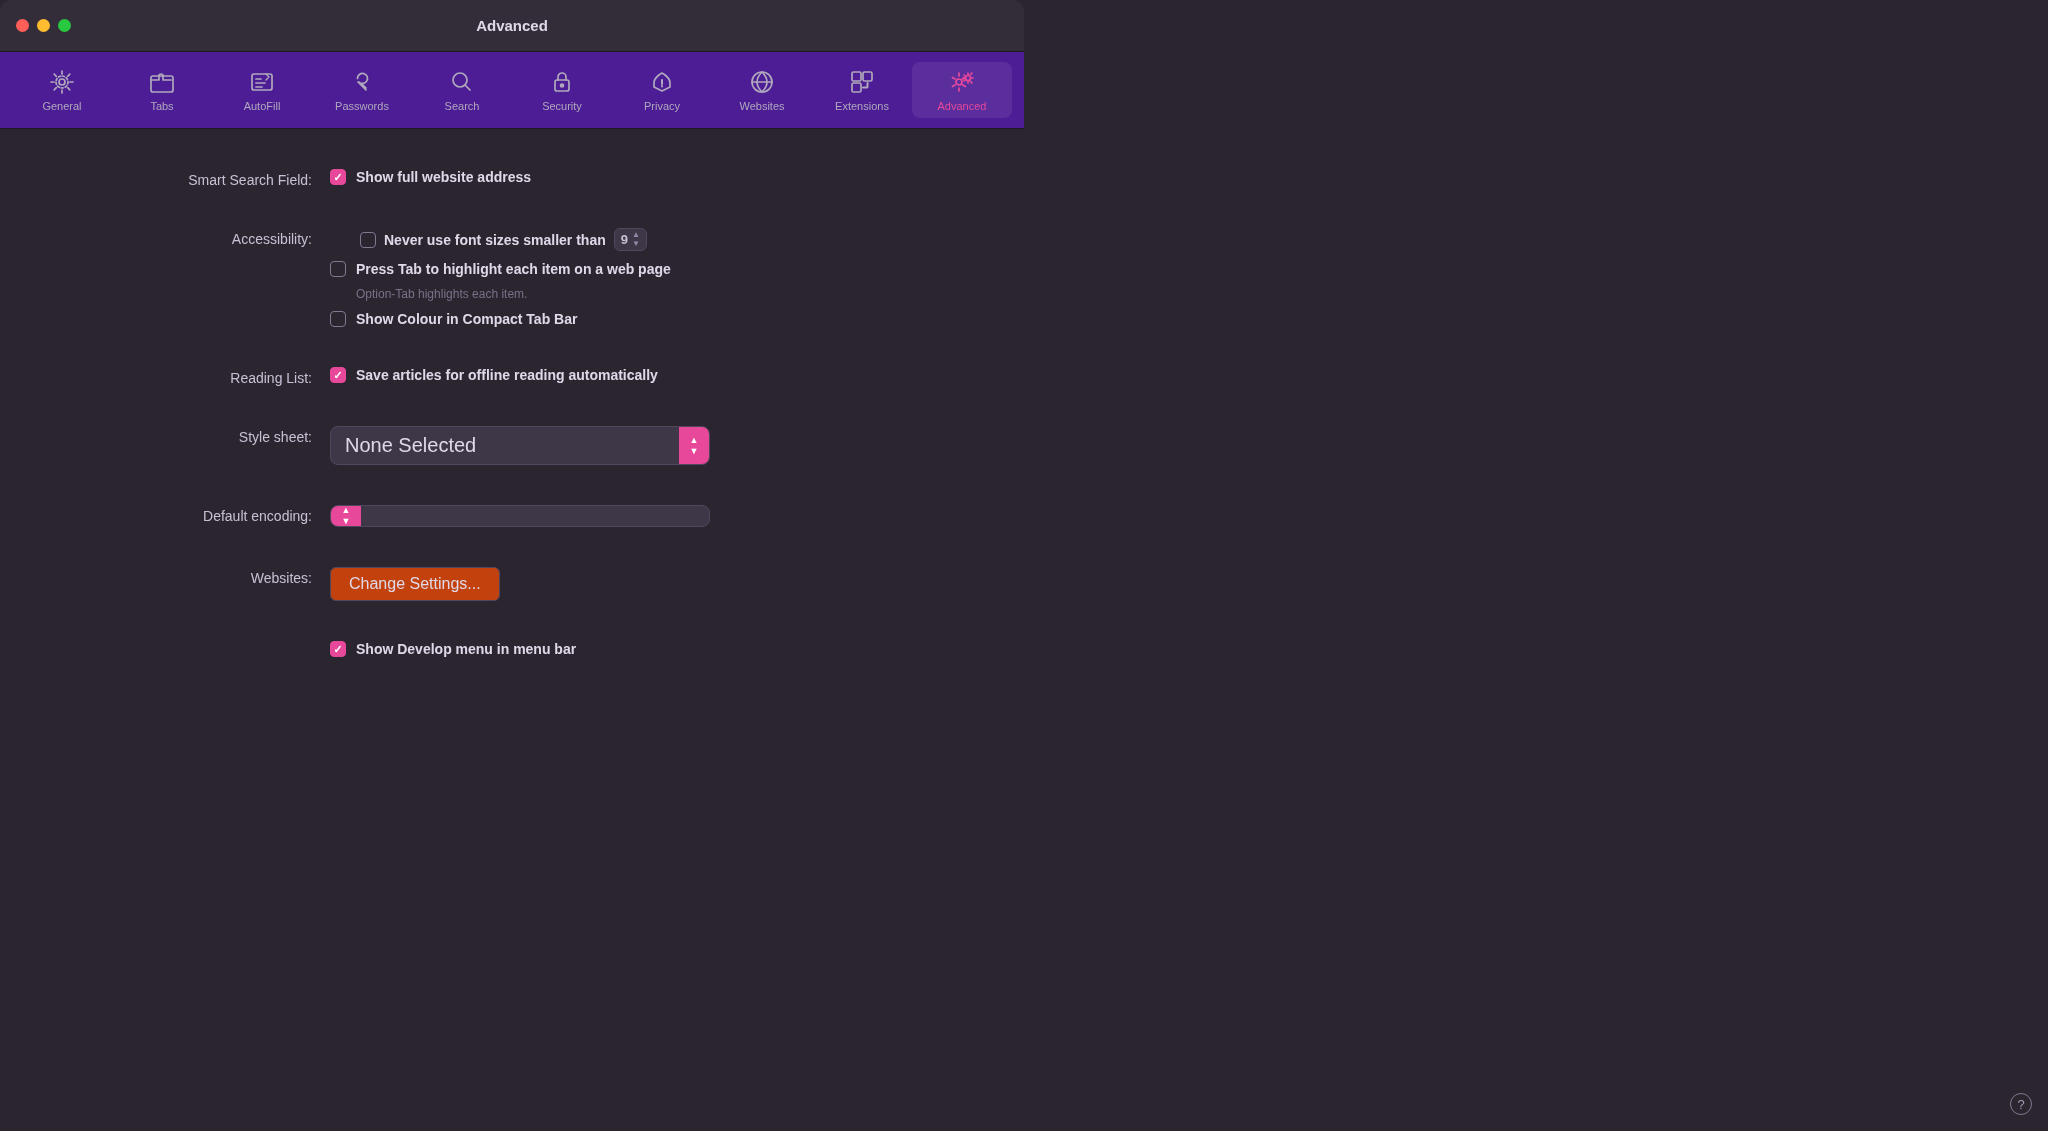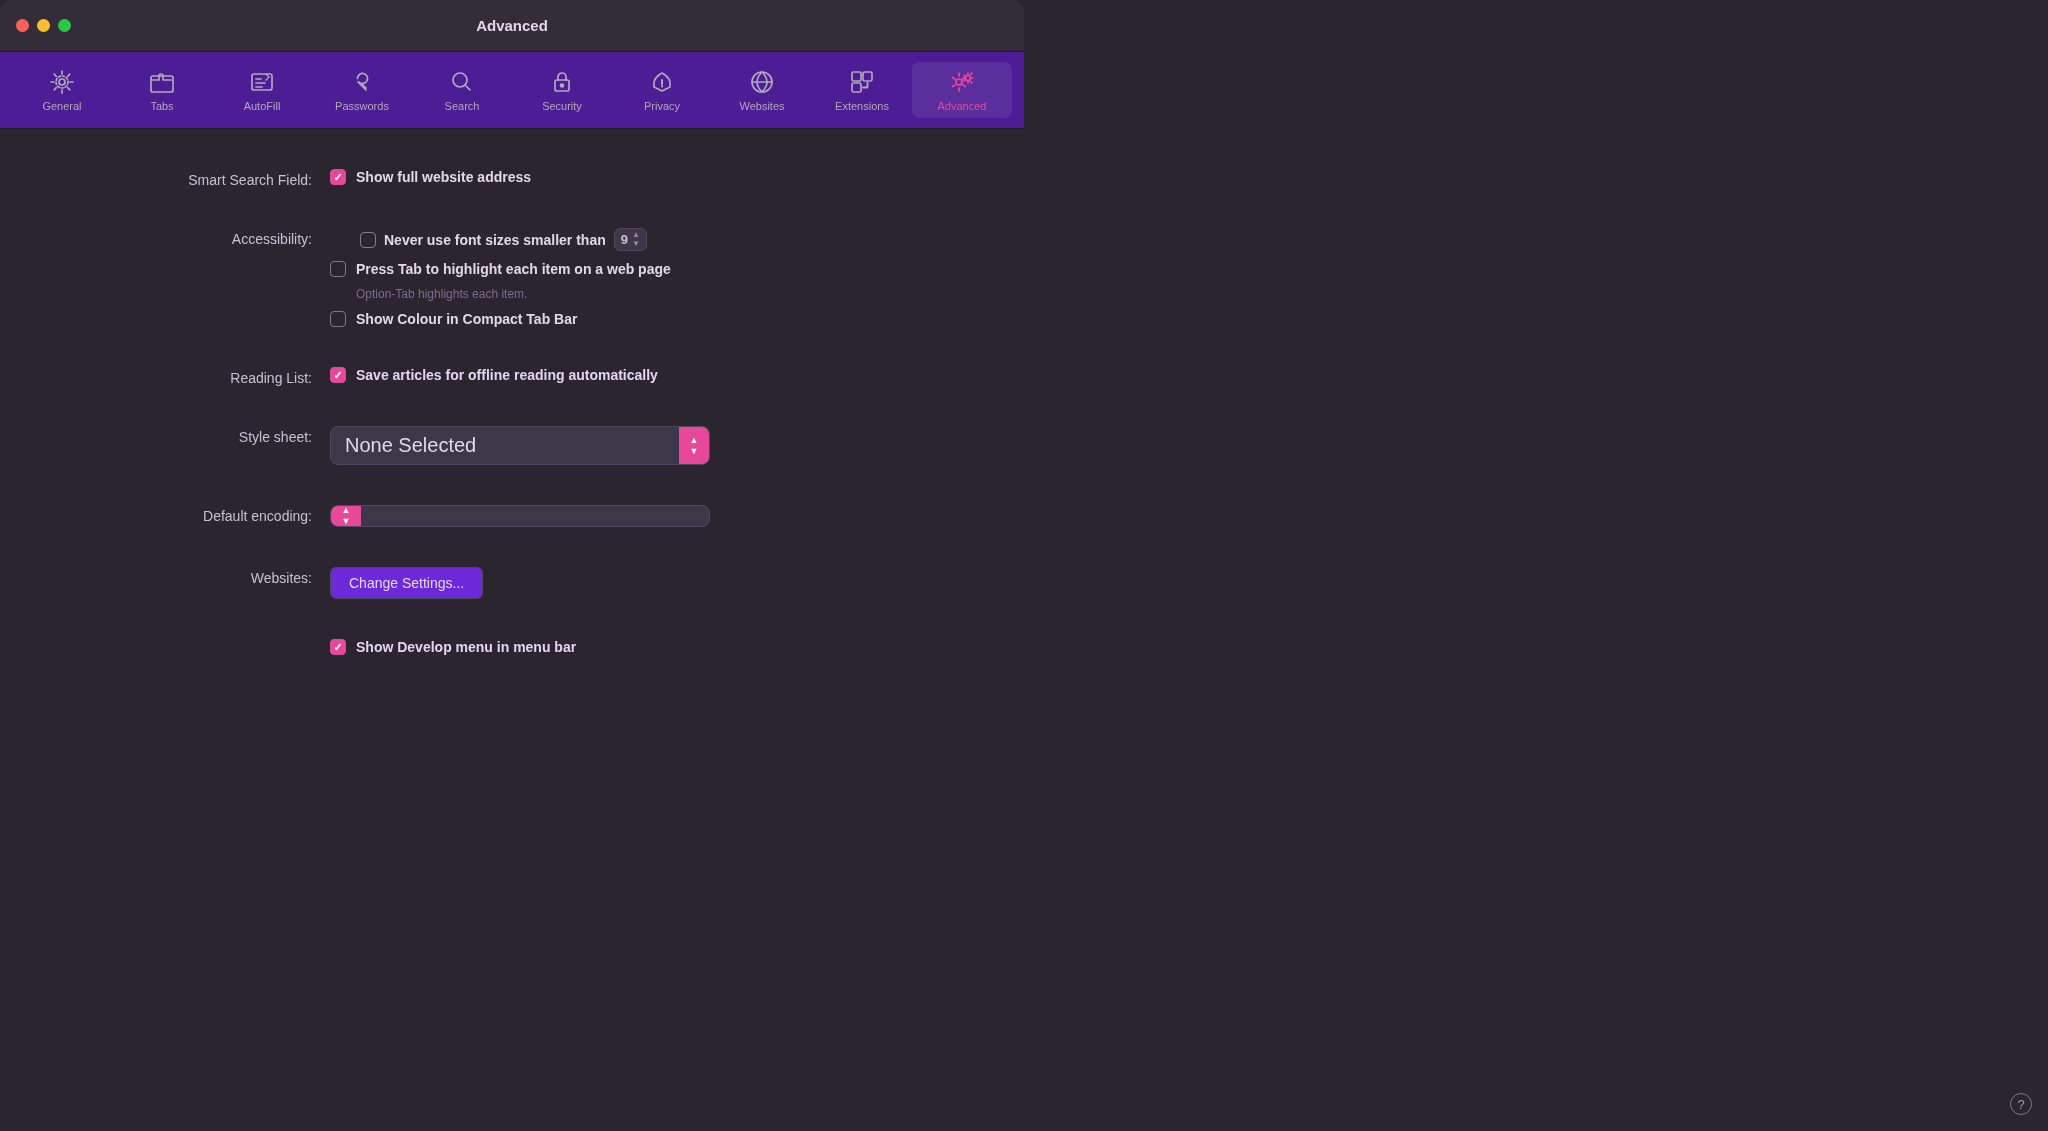--- a/index.html
+++ b/index.html
@@ -197,25 +197,25 @@
       gap: 2px;
     }
 
     .dropdown-btn span {
       color: white;
       font-size: 9px;
       line-height: 1;
     }
 
     .change-settings-btn {
-      background: #6d28d9;
+      background: #c2410c;
       border: 1px solid #504860;
       border-radius: 6px;
       color: #e0d8e8;
-      font-size: 14px;
+      font-size: 16px;
       padding: 7px 18px;
       cursor: pointer;
       display: inline-block;
     }
 
     .help-btn {
       position: fixed;
       bottom: 16px;
       right: 16px;
       width: 22px;

